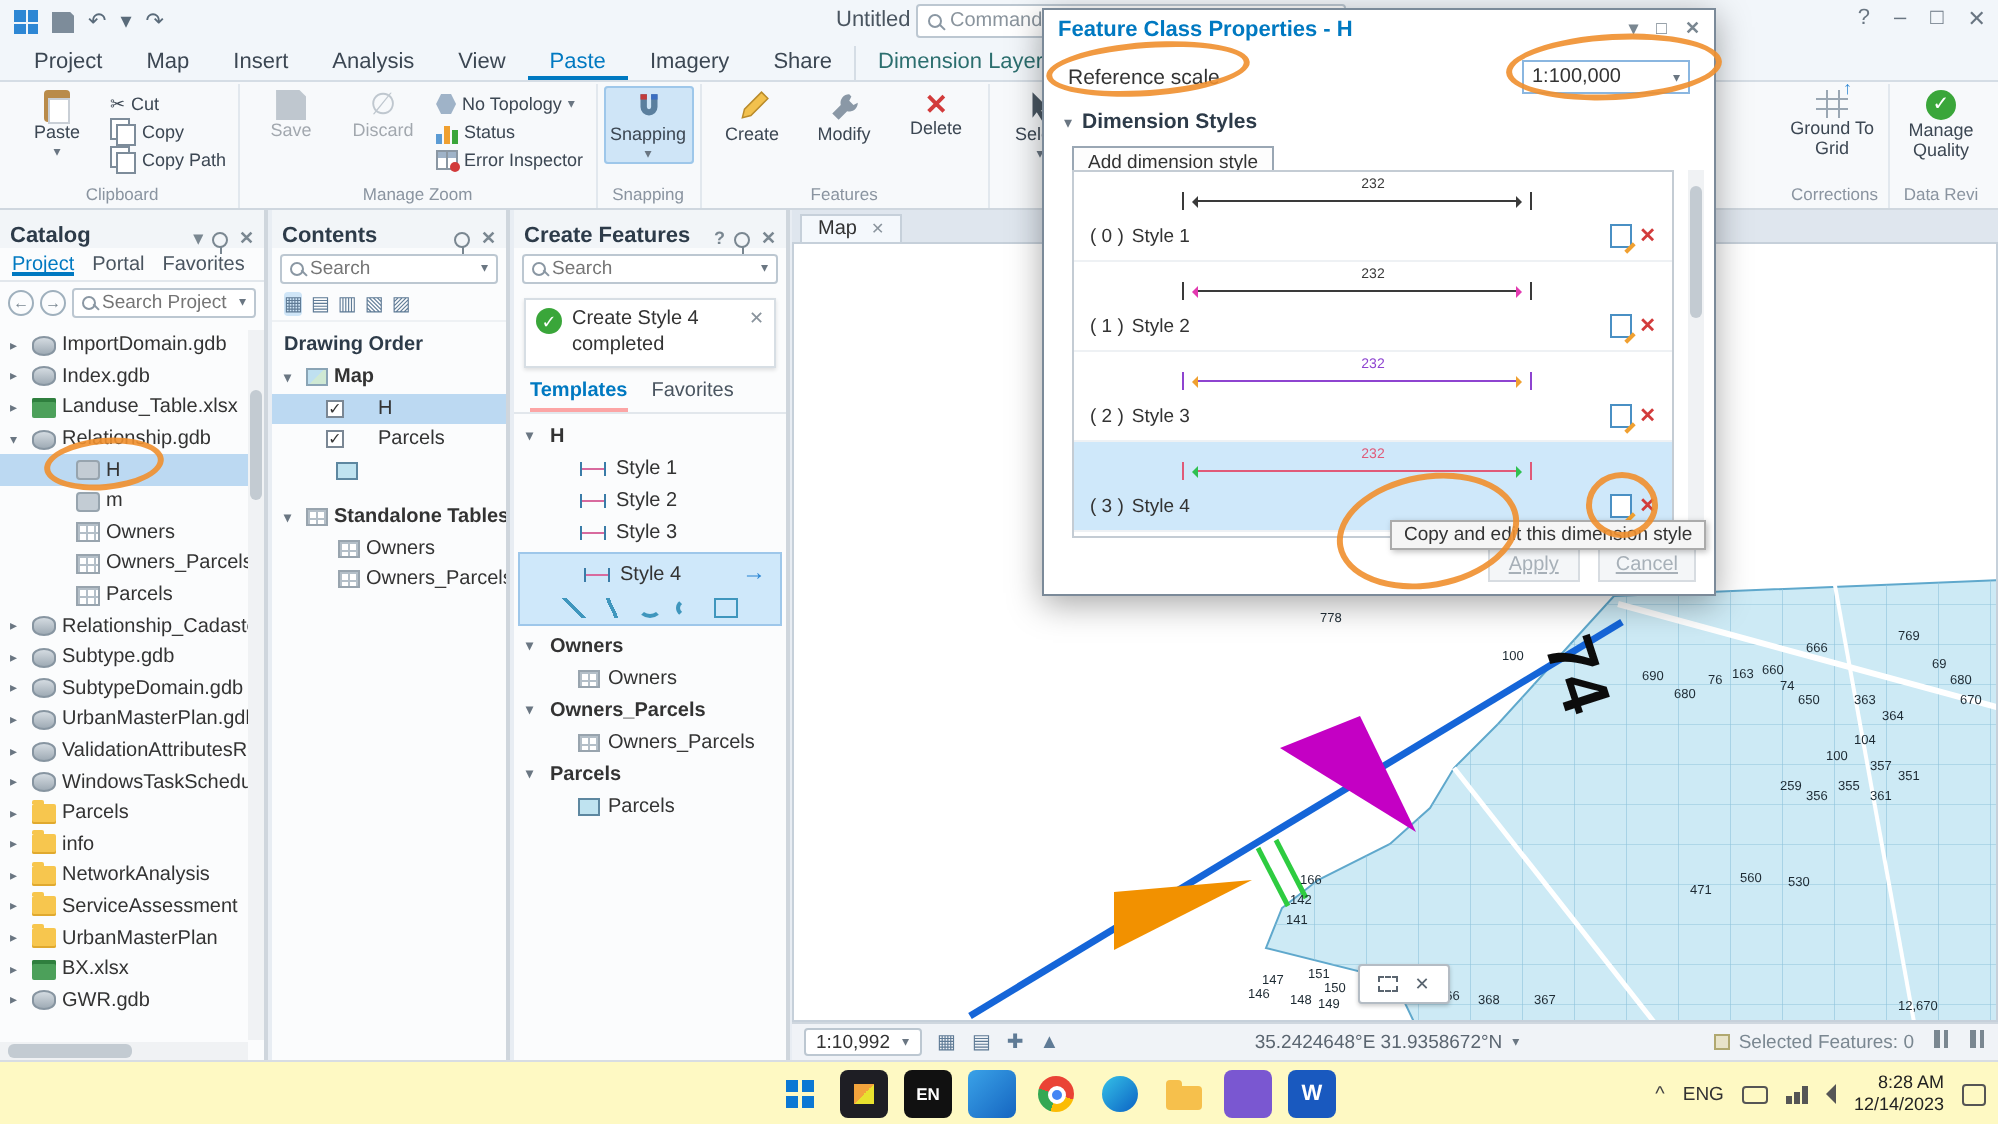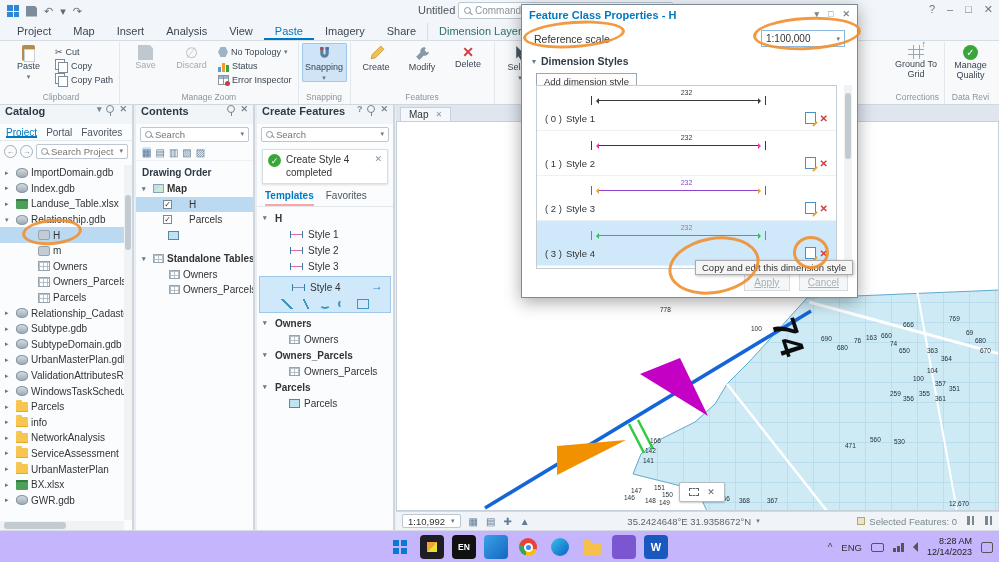--- a/index.html
+++ b/index.html
@@ -59,21 +59,21 @@
       linear-gradient(#9aa7b3 0 0) 5px 0/1px 14px no-repeat,
       linear-gradient(#9aa7b3 0 0) 11px 0/1px 14px no-repeat; position:relative; }
   .ic-gtg::after { content:"↑"; position:absolute; right:-2px; top:-5px; color:#2e87d4; font-size:9px; font-weight:bold; }
   svg.ric { width:17px; height:17px; }
 
   
   .panel { position:absolute; top:105px; bottom:32px; background:#fbfcfd; border-right:2px solid #cfd6dd; overflow:hidden; }
   .p-catalog { left:0; width:134px; }
   .p-contents { left:136px; width:119px; }
   .p-create { left:257px; width:138px; }
-  .phead { height:19px; display:flex; align-items:flex-start; padding:0 5px; font-size:11px; font-weight:bold; color:#2d3b49; background:#f2f5f8; }
+  .phead { height:19px; display:flex; align-items:flex-end; padding:0 5px; font-size:11px; font-weight:bold; color:#2d3b49; background:#f2f5f8; }
   .phead .sp { flex:1; }
   .phicon { color:#7a8791; font-size:9px; margin-left:5px; line-height:1; }
   .pin { width:8px; height:8px; border:1.3px solid #7a8791; border-radius:50%; position:relative; margin-left:5px; }
   .pin::after { content:""; position:absolute; left:2.5px; top:6px; width:1.3px; height:4px; background:#7a8791; }
   .ptabs { height:17px; display:flex; align-items:center; gap:9px; padding:0 6px; font-size:10px; color:#4a5560; border-bottom:1px solid #e2e7ec; background:#fbfcfd; }
   .ptab.active { color:#0079c1; box-shadow:inset 0 -2px 0 #0079c1; }
   .ham { width:10px; height:8px; background:repeating-linear-gradient(#68747f 0 1.3px, transparent 1.3px 3.2px); margin-left:auto; }
   .srow { height:20px; display:flex; align-items:center; gap:3px; padding:0 4px; }
   .navbtn { width:13px; height:13px; border:1px solid #9fb0bd; border-radius:50%; font-size:8px; color:#7a8791; display:flex; align-items:center; justify-content:center; flex:none; }
   .sbox { flex:1; height:15px; border:1px solid #bcc7d1; border-radius:2px; background:#fff; display:flex; align-items:center; gap:3px; padding:0 4px; min-width:0; }
@@ -202,21 +202,21 @@
   .dscroll { position:absolute; right:5px; top:80px; width:8px; height:184px; background:#f0f2f4; }
   .dscroll .th { position:absolute; left:1px; right:1px; top:8px; height:66px; background:#c3cbd2; border-radius:3px; }
   .dbtns { position:absolute; right:9px; bottom:6px; display:flex; gap:9px; }
   .dbtn { min-width:46px; text-align:center; padding:2px 8px; font-size:10px; color:#a7b0b8; background:#f4f6f8; border:1px solid #d7dce1;text-decoration:underline; }
   .tooltip { position:absolute; left:695px; top:260px; background:#f5f5f5; border:1px solid #ababab; padding:1px 6px; font-size:9.5px; color:#333; z-index:55; box-shadow:1px 1px 3px rgba(0,0,0,.25); }
 
   
   .ann { position:absolute; border:3px solid rgba(239,143,46,.9); border-radius:50%; z-index:60; pointer-events:none; }
 
   
-  .taskbar { position:absolute; left:0; bottom:0; width:999px; height:32px; background:#c4b5fd; border-top:1px solid #d8dde3; }
+  .taskbar { position:absolute; left:0; bottom:0; width:999px; height:32px; background:#fef9c3; border-top:1px solid #d8dde3; }
   .tb-center { position:absolute; left:388px; top:4px; display:flex; gap:8px; }
   .tb-ic { width:24px; height:24px; border-radius:4px; display:flex; align-items:center; justify-content:center; }
   .win4 { width:14px; height:14px; display:grid; grid-template:1fr 1fr/1fr 1fr; gap:1.5px; }
   .win4 i { background:#0b78d4; }
   .tbi-dark { background:#1e1e24; } .tbi-dark i { width:10px; height:10px; background:linear-gradient(135deg,#f2a33c 50%,#e8e12f 50%); }
   .tbi-en { background:#111; color:#fff; font-size:8.5px; font-weight:bold; }
   .tbi-blue { background:linear-gradient(135deg,#3aa2e8,#1565c0); }
   .chromeball { width:18px; height:18px; border-radius:50%; background:conic-gradient(#ea4335 0 30%,#fbbc05 30% 55%,#34a853 55% 80%,#ea4335 80% 100%); position:relative; }
   .chromeball::after { content:""; position:absolute; inset:4.5px; background:#4285f4; border:2px solid #fff; border-radius:50%; }
   .edgeball { width:18px; height:18px; border-radius:50%; background:linear-gradient(135deg,#35c1e8,#0b62c4); }

